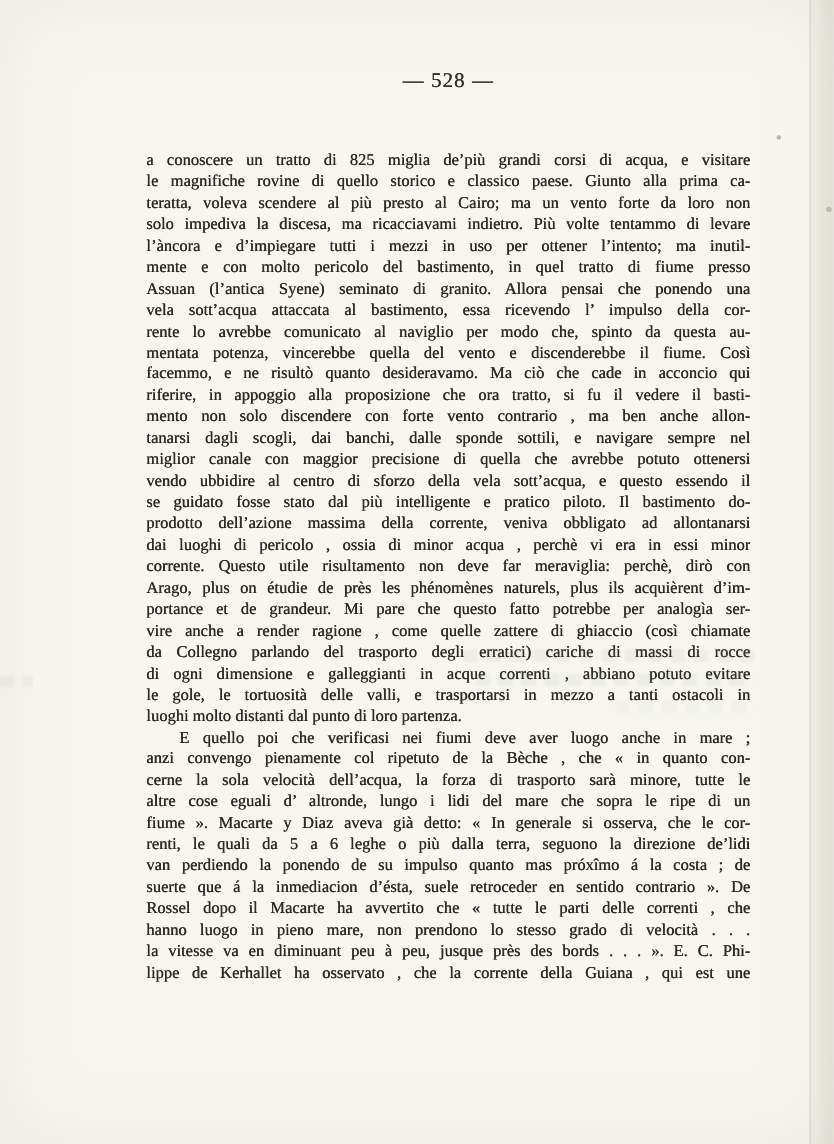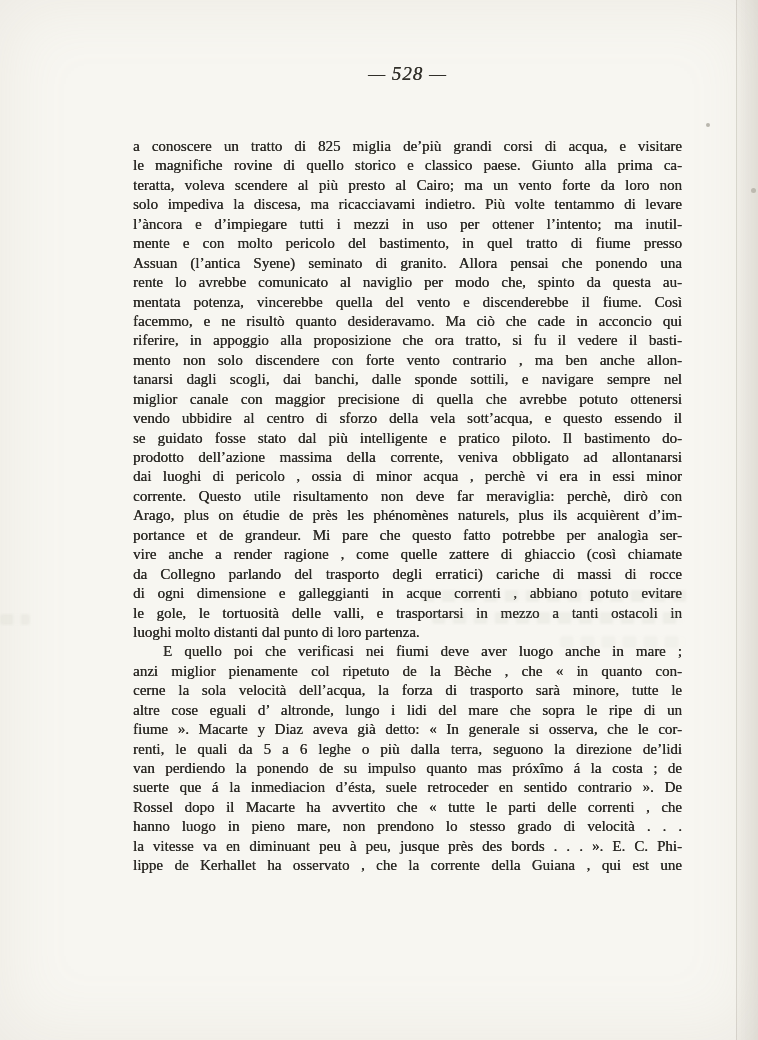--- a/index.html
+++ b/index.html
@@ -30,21 +30,20 @@
   .folio {
     position: absolute;
     top: 63px;
     left: 133px;
     width: 549px;
     text-align: center;
     font-size: 19px;
     letter-spacing: 1px;
     color: #32302b;
     text-shadow: 0.3px 0 0 currentColor;
-    font-style: italic;
   }
   .text-block {
     position: absolute;
     top: 93px;
     left: 133px;
     width: 549px;
     margin-top: 44px;
   }
   .line {
     height: 19.45px;
@@ -94,41 +93,42 @@
   <div class="folio">— 528 —</div>
 
   <div class="text-block">
       <div class="line"><span>a conoscere un tratto di 825 miglia de’più grandi corsi di acqua, e visitare</span></div>
       <div class="line"><span>le magnifiche rovine di quello storico e classico paese. Giunto alla prima ca-</span></div>
       <div class="line"><span>teratta, voleva scendere al più presto al Cairo; ma un vento forte da loro non</span></div>
       <div class="line"><span>solo impediva la discesa, ma ricacciavami indietro. Più volte tentammo di levare</span></div>
       <div class="line"><span>l’àncora e d’impiegare tutti i mezzi in uso per ottener l’intento; ma inutil-</span></div>
       <div class="line"><span>mente e con molto pericolo del bastimento, in quel tratto di fiume presso</span></div>
       <div class="line"><span>Assuan (l’antica Syene) seminato di granito. Allora pensai che ponendo una</span></div>
+      <div class="line"><span>vela sott’acqua attaccata al bastimento, essa ricevendo l’ impulso della cor-</span></div>
       <div class="line"><span>rente lo avrebbe comunicato al naviglio per modo che, spinto da questa au-</span></div>
       <div class="line"><span>mentata potenza, vincerebbe quella del vento e discenderebbe il fiume. Così</span></div>
       <div class="line"><span>facemmo, e ne risultò quanto desideravamo. Ma ciò che cade in acconcio qui</span></div>
       <div class="line"><span>riferire, in appoggio alla proposizione che ora tratto, si fu il vedere il basti-</span></div>
       <div class="line"><span>mento non solo discendere con forte vento contrario , ma ben anche allon-</span></div>
       <div class="line"><span>tanarsi dagli scogli, dai banchi, dalle sponde sottili, e navigare sempre nel</span></div>
       <div class="line"><span>miglior canale con maggior precisione di quella che avrebbe potuto ottenersi</span></div>
       <div class="line"><span>vendo ubbidire al centro di sforzo della vela sott’acqua, e questo essendo il</span></div>
       <div class="line"><span>se guidato fosse stato dal più intelligente e pratico piloto. Il bastimento do-</span></div>
       <div class="line"><span>prodotto dell’azione massima della corrente, veniva obbligato ad allontanarsi</span></div>
       <div class="line"><span>dai luoghi di pericolo , ossia di minor acqua , perchè vi era in essi minor</span></div>
       <div class="line"><span>corrente. Questo utile risultamento non deve far meraviglia: perchè, dirò con</span></div>
       <div class="line"><span>Arago, </span><span class="it">plus on étudie de près les phénomènes naturels, plus ils acquièrent d’im-</span></div>
       <div class="line"><span class="it">portance et de grandeur.</span><span> Mi pare che questo fatto potrebbe per analogìa ser-</span></div>
       <div class="line"><span>vire anche a render ragione , come quelle zattere di ghiaccio (così chiamate</span></div>
       <div class="line"><span>da Collegno parlando del trasporto degli erratici) cariche di massi di rocce</span></div>
       <div class="line"><span>di ogni dimensione e galleggianti in acque correnti , abbiano potuto evitare</span></div>
       <div class="line"><span>le gole, le tortuosità delle valli, e trasportarsi in mezzo a tanti ostacoli in</span></div>
       <div class="line flush"><span>luoghi molto distanti dal punto di loro partenza.</span></div>
       <div class="line indent"><span>E quello poi che verificasi nei fiumi deve aver luogo anche in mare ;</span></div>
-      <div class="line"><span>anzi miglior pienamente col ripetuto de la Bèche , che « in quanto con-</span></div>
+      <div class="line"><span>anzi convengo pienamente col ripetuto de la Bèche , che « in quanto con-</span></div>
       <div class="line"><span>cerne la sola velocità dell’acqua, la forza di trasporto sarà minore, tutte le</span></div>
       <div class="line"><span>altre cose eguali d’ altronde, lungo i lidi del mare che sopra le ripe di un</span></div>
       <div class="line"><span>fiume ». Macarte y Diaz aveva già detto: « In generale si osserva, che le cor-</span></div>
       <div class="line"><span>renti, le quali da 5 a 6 leghe o più dalla terra, seguono la direzione de’lidi</span></div>
       <div class="line"><span class="it">van perdiendo la ponendo de su impulso quanto mas próxîmo á la costa ; de</span></div>
       <div class="line"><span class="it">suerte que á la inmediacion d’ésta, suele retroceder en sentido contrario</span><span> ». De</span></div>
       <div class="line"><span>Rossel dopo il Macarte ha avvertito che « tutte le parti delle correnti , che</span></div>
       <div class="line"><span>hanno luogo in pieno mare, non prendono lo stesso grado di velocità . . .</span></div>
       <div class="line"><span class="it">la vitesse va en diminuant peu à peu, jusque près des bords . . . </span><span>». E. C. Phi-</span></div>
       <div class="line"><span>lippe de Kerhallet ha osservato , che la corrente della Guiana , </span><span class="it">qui est une</span></div>

